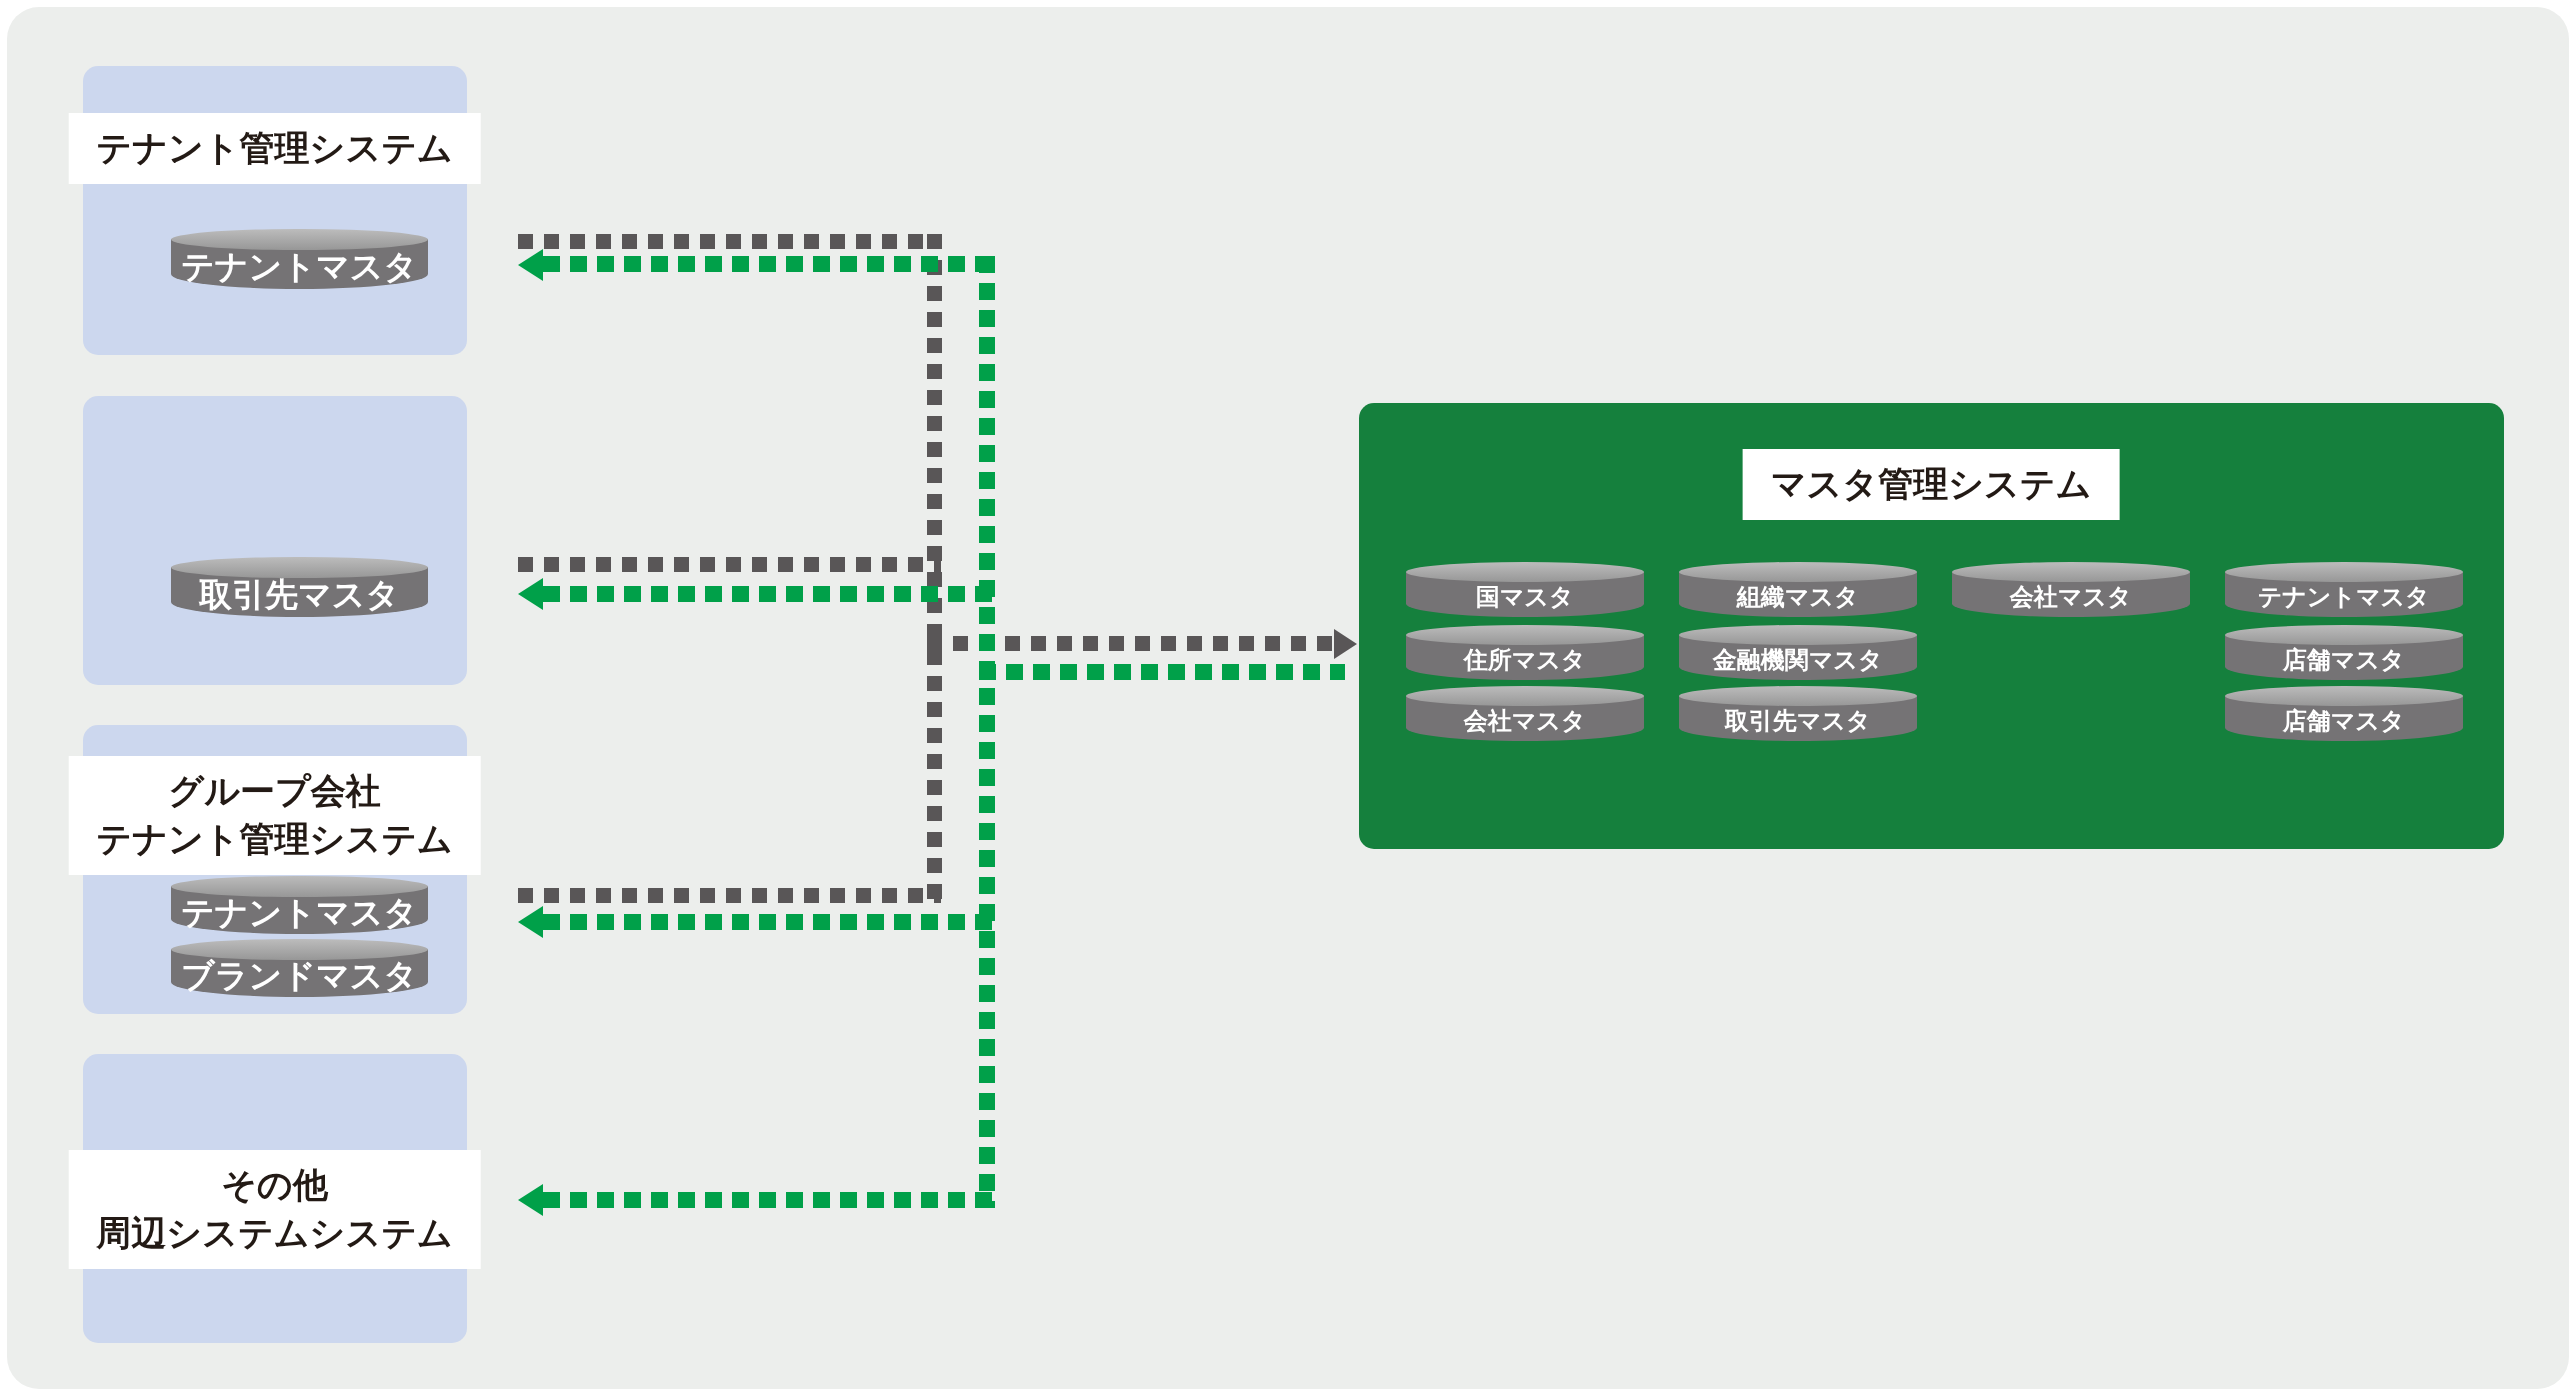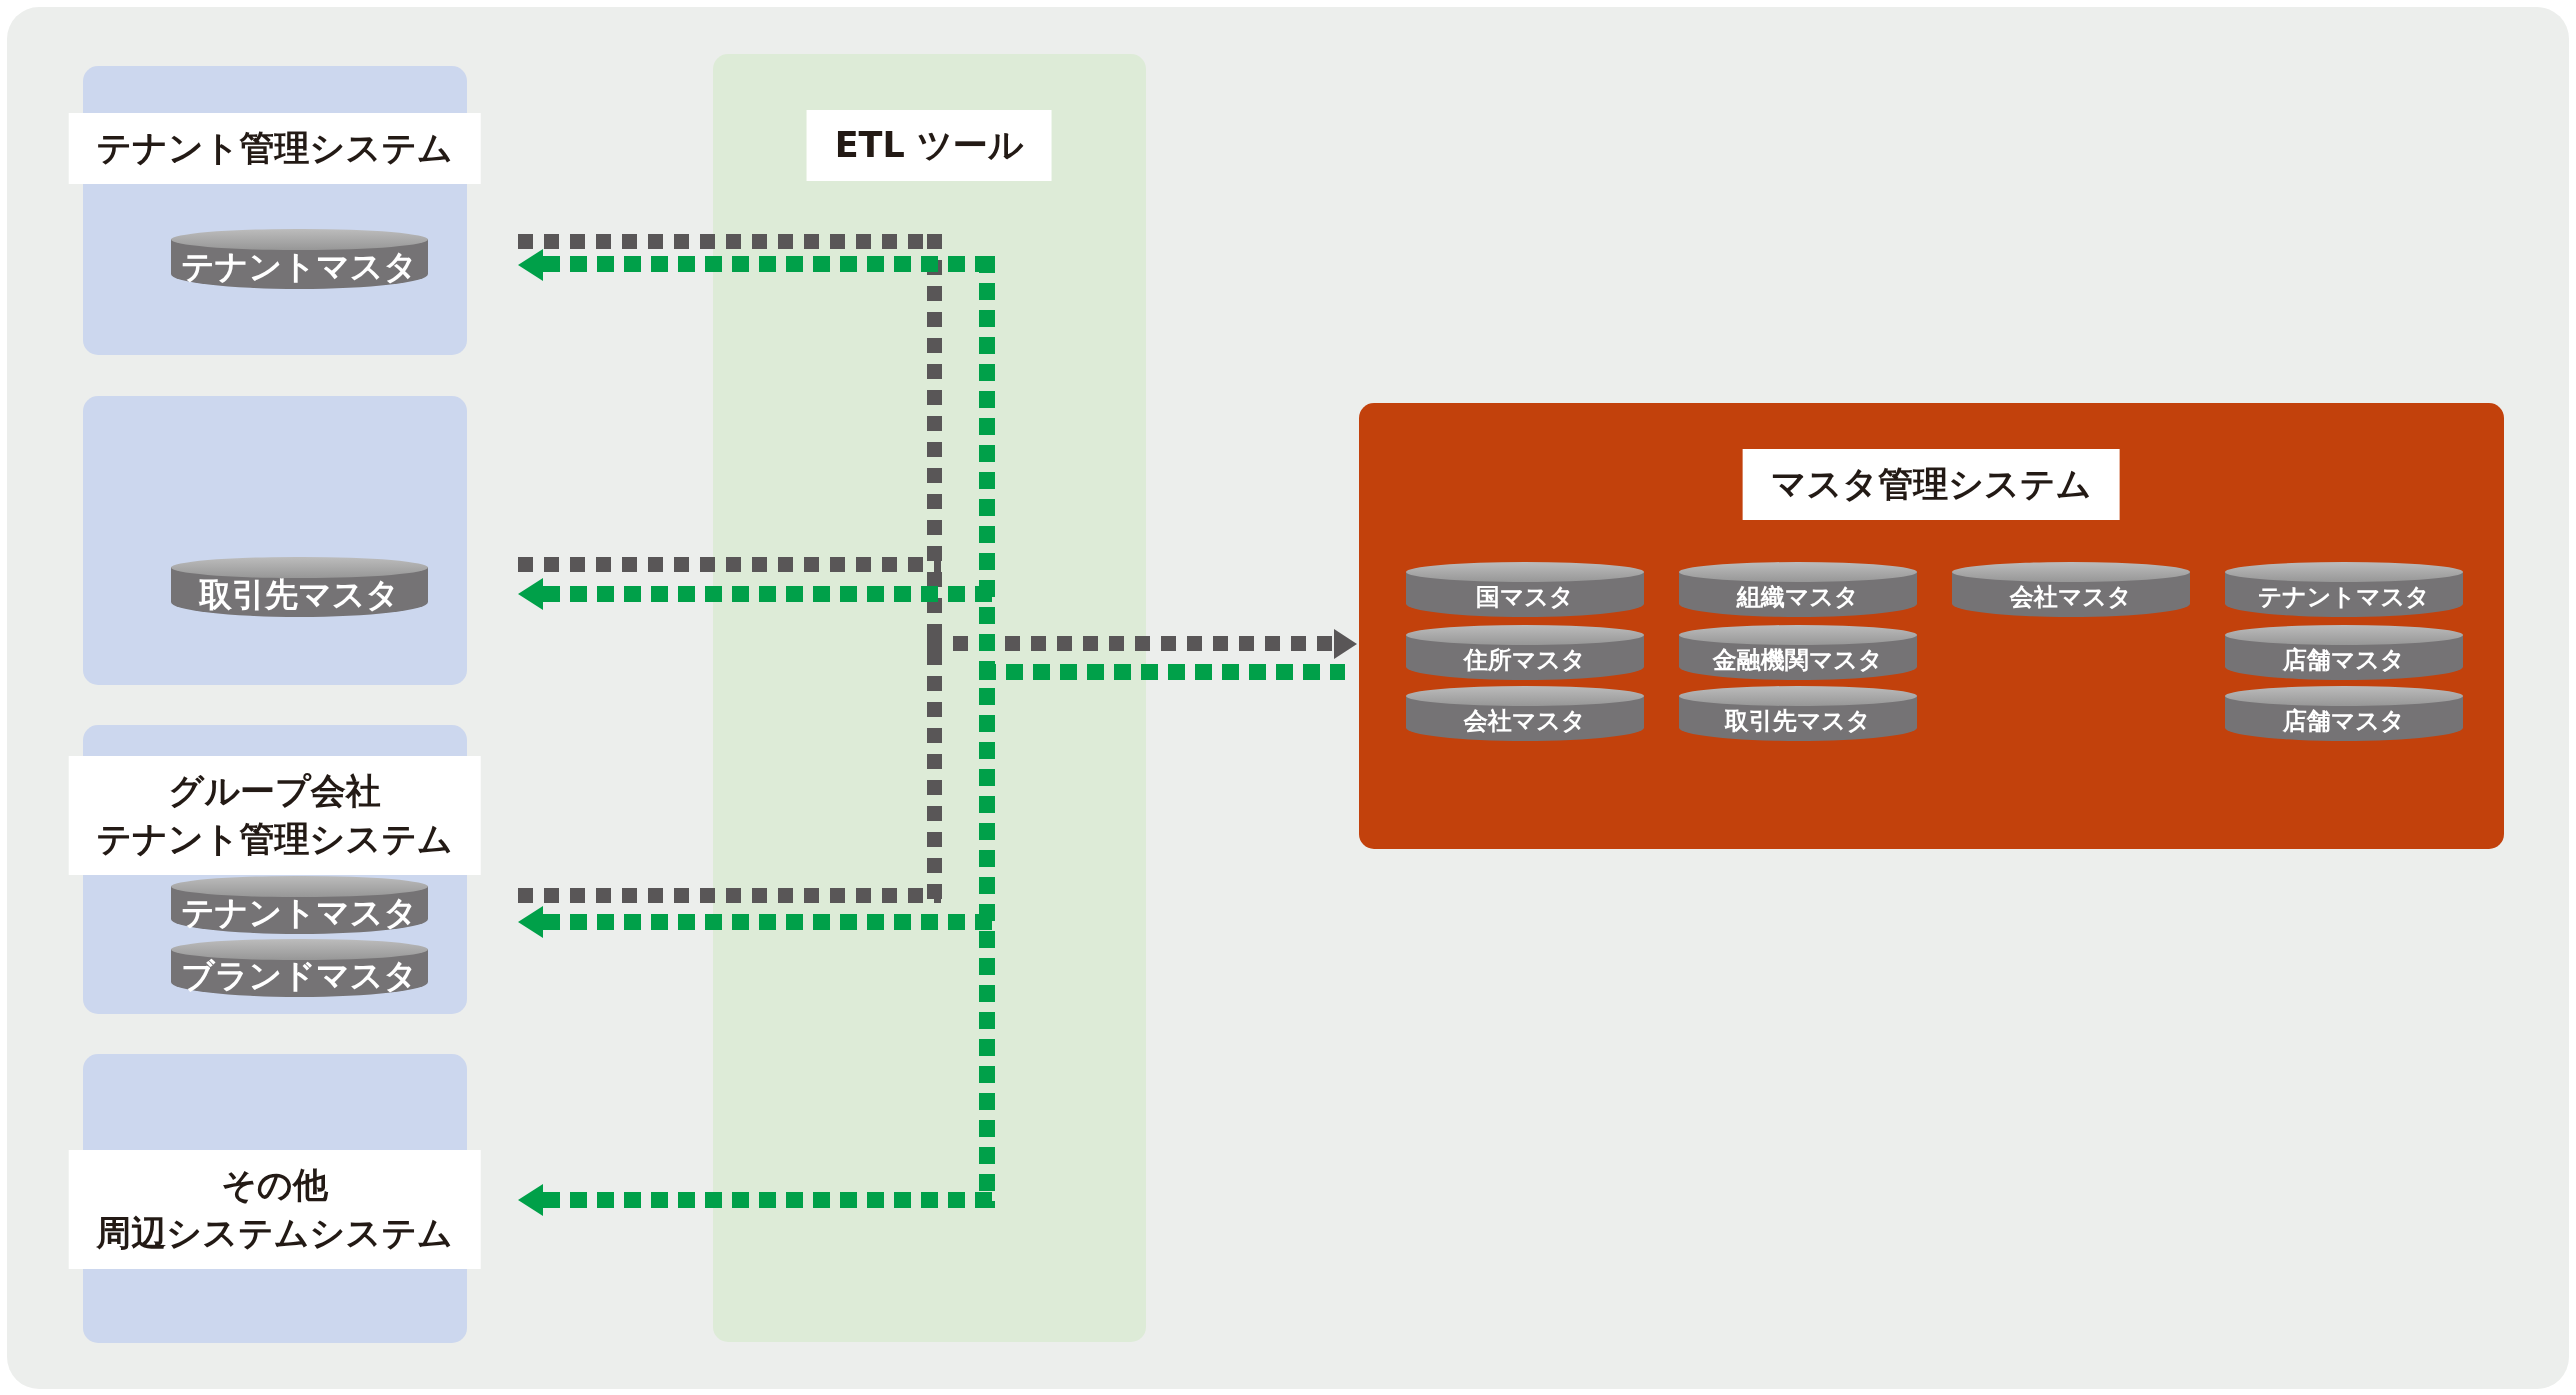--- a/index.html
+++ b/index.html
@@ -4,21 +4,21 @@
 <style>
   html,body{margin:0;padding:0;background:#ffffff;}
   .stage{position:relative;width:2576px;height:1396px;background:#ffffff;overflow:hidden;
          font-family:"DejaVu Sans","Liberation Sans",sans-serif;font-weight:700;}
   .canvas{position:absolute;left:6.6px;top:6.6px;right:6.6px;bottom:6.6px;background:#eceeec;border-radius:32px;}
 
   
   .box{position:absolute;border-radius:15px;}
   .src-box{left:76px;width:384px;height:289px;background:#ccd7ee;}
   .etl-box{left:706px;top:47px;width:433px;height:1288px;background:#ddebd7;}
-  .master-box{left:1352px;top:396px;width:1145px;height:446px;background:#c2410c;}
+  .master-box{left:1352px;top:396px;width:1145px;height:446px;background:#15803d;}
 
   
   .title-label{position:absolute;left:50%;transform:translateX(-50%);background:#ffffff;
                color:#231a15;font-size:35px;line-height:1.38;text-align:center;
                padding:11.6px 28px;white-space:nowrap;}
 
   
   .cyl{position:absolute;}
   .cyl .cyl-top{position:absolute;left:0;top:0;width:100%;height:21.6px;border-radius:50%;
                 background:linear-gradient(#bcbcbc,#979797);z-index:2;}
@@ -91,23 +91,20 @@
       </div>
     </div>
 
     <div class="box src-box" style="top:1047px;">
       <div class="title-label" style="top:96px;">
         <span>その他</span><br>
         <span>周辺システムシステム</span>
       </div>
     </div>
 
-    <div class="box etl-box">
-      <div class="title-label" style="top:56px;">ETL ツール</div>
-    </div>
 
     <div class="box master-box">
       <div class="title-label" style="top:46px;">マスタ管理システム</div>
 
       <div class="cyl cyl-master" style="left:47px;top:159px;">
         <div class="cyl-top"></div>
           <div class="cyl-body"></div>
         <div class="cyl-label">国マスタ</div>
       </div>
       <div class="cyl cyl-master" style="left:47px;top:222px;">

